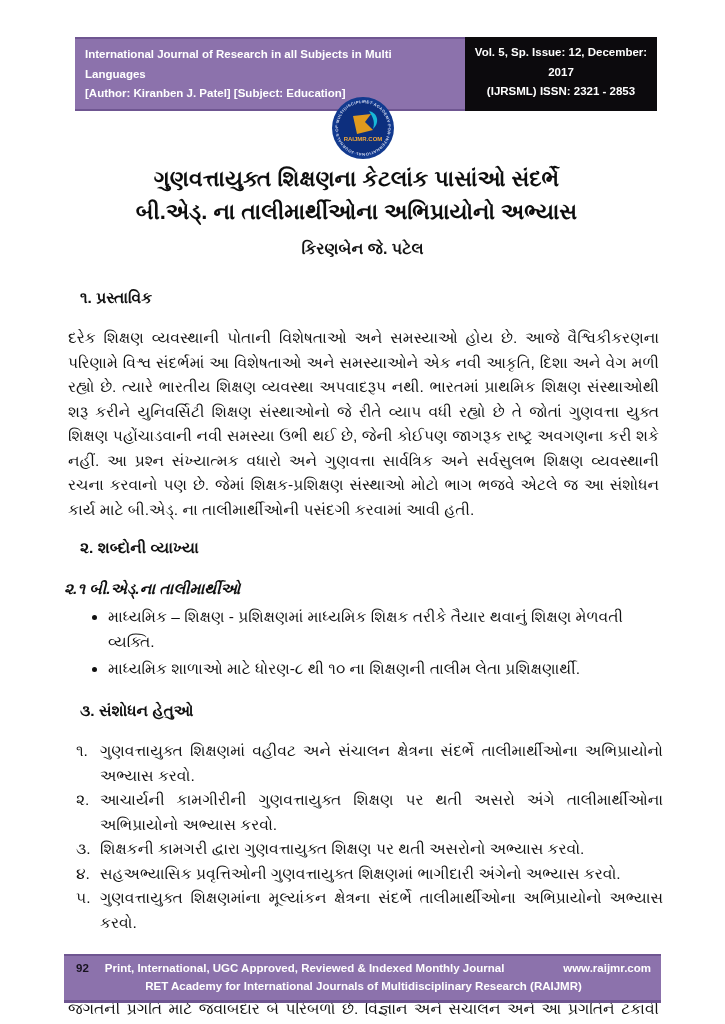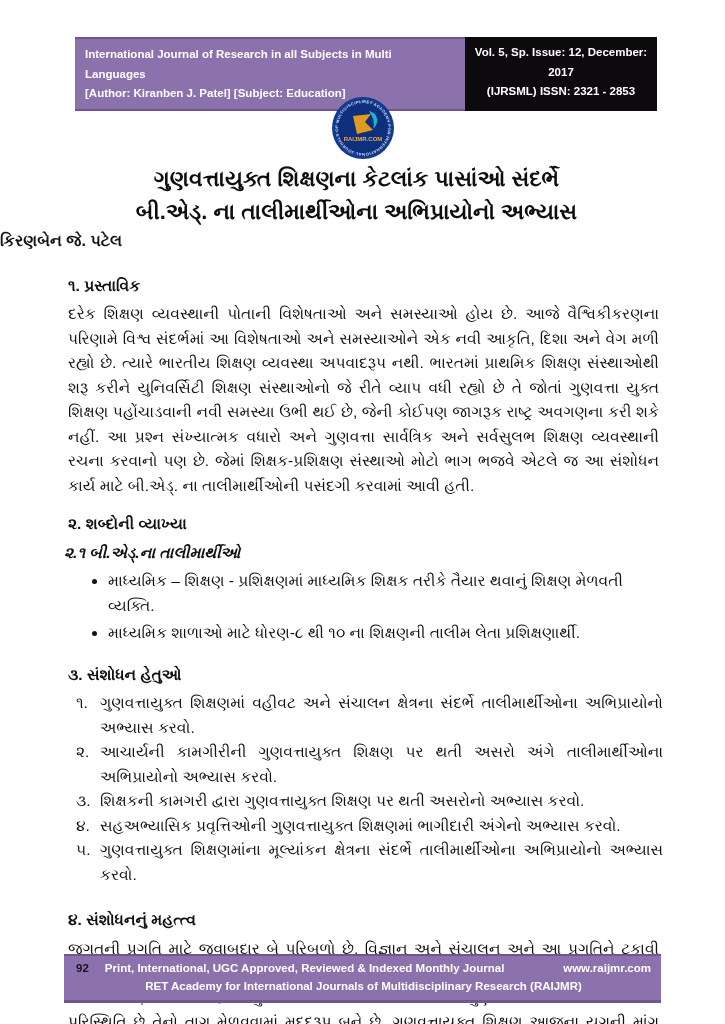--- a/index.html
+++ b/index.html
@@ -53,38 +53,38 @@
     position: absolute;
     top: 162px; left: 0; right: 12px;
     text-align: center;
     font-size: 22px;
     font-weight: bold;
     line-height: 1.5;
     color: #0e0e0e;
   }
   .author {
     position: absolute;
-    top: 232px; left: 0; right: 0;
-    text-align: left;
+    top: 240px; left: 0; right: 0;
+    text-align: center;
     font-size: 16px;
     font-weight: bold;
   }
 
   
   .content {
     position: absolute;
     top: 270px; left: 64px;
     width: 599px;
     font-size: 15.5px;
     line-height: 1.58;
     color: #111111;
   }
   .sec-heading {
     font-weight: bold;
-    margin: 4px;
+    margin: 16px;
   }
   .sub-heading {
     font-weight: bold;
     font-style: italic;
     margin: 0;
   }
   p.body-para {
     margin: 4px;
     text-align: justify;
   }

